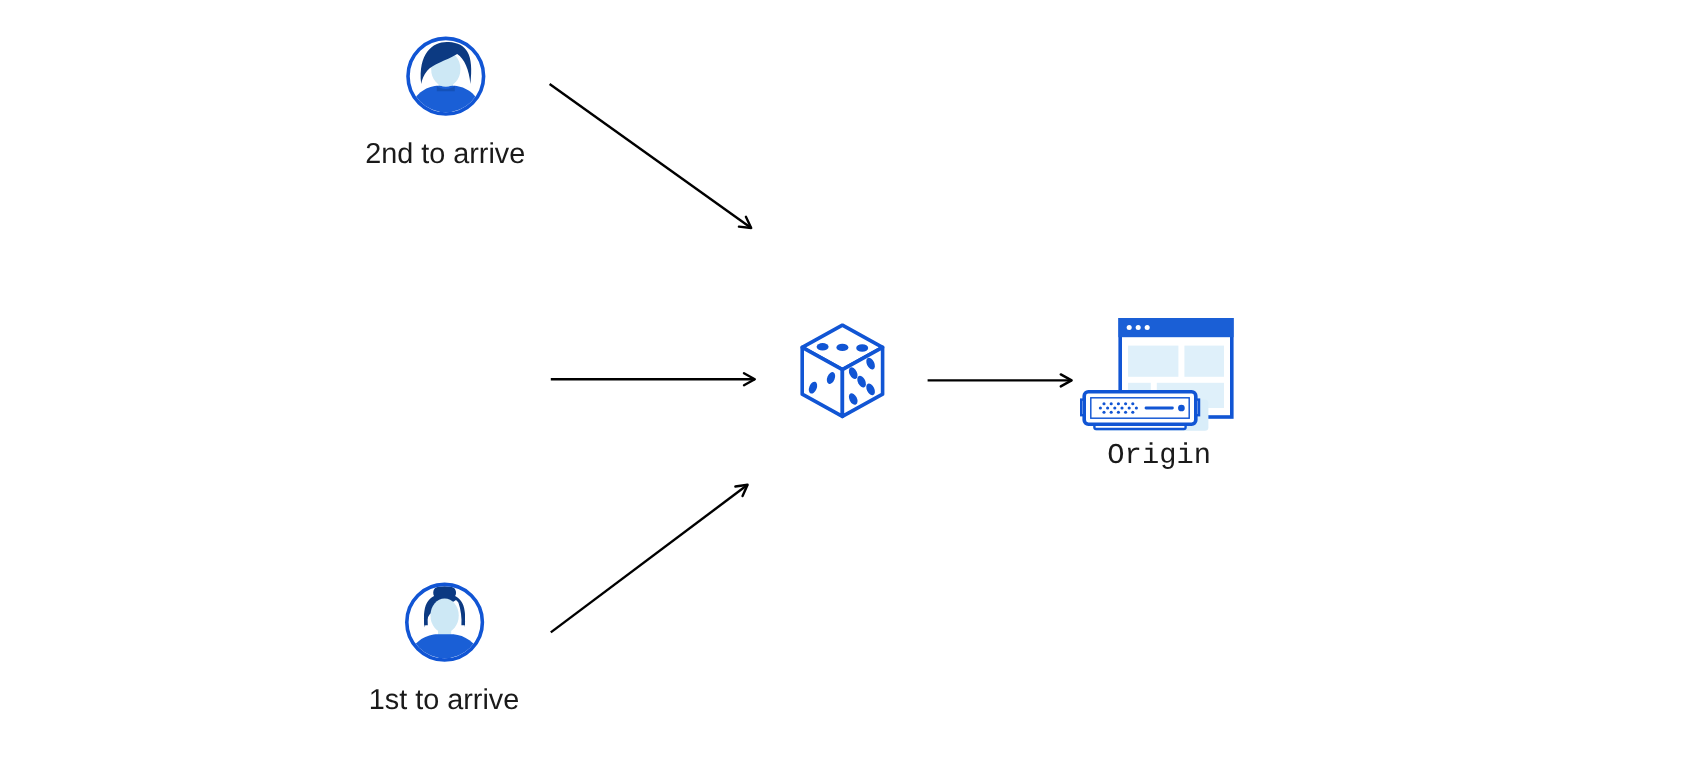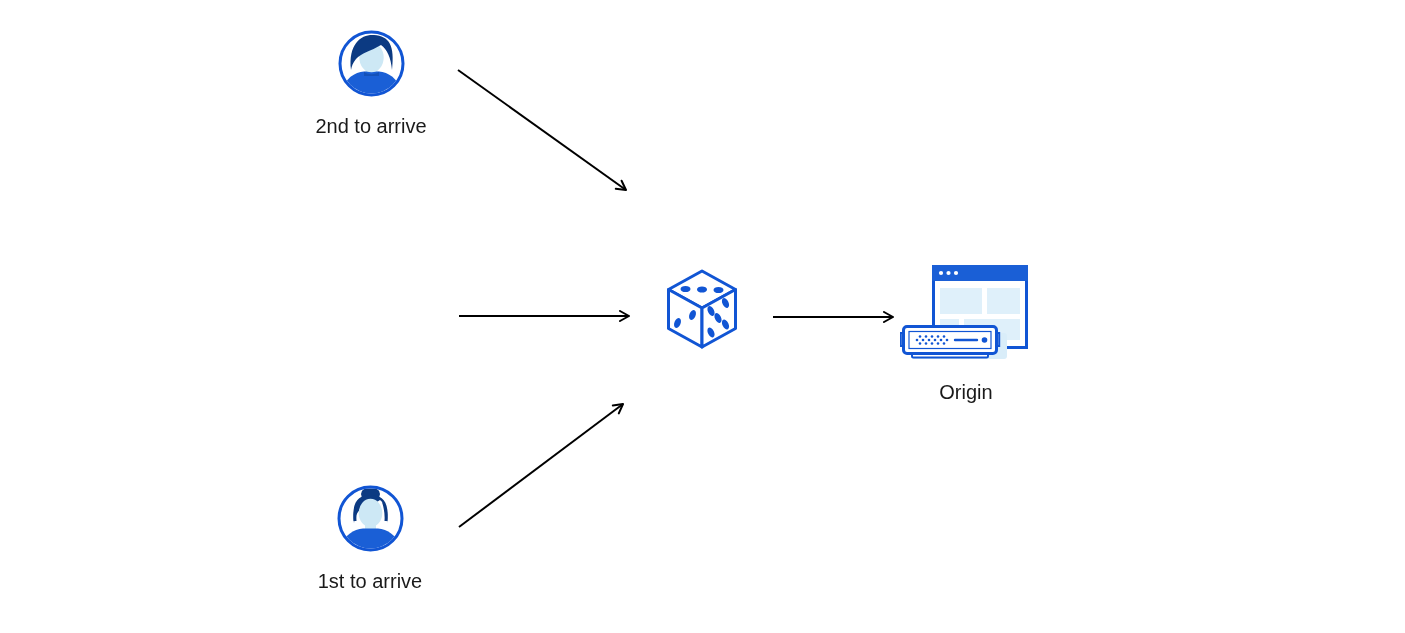--- a/index.html
+++ b/index.html
@@ -19,27 +19,27 @@
     width: 1405px; height: 633px;
     pointer-events: none;
   }
   .node {
     position: absolute;
     display: flex;
     flex-direction: column;
     align-items: center;
   }
   .node-label {
-    font-size: 20px;
+    font-size: 24px;
     color: #1a1a1a;
     white-space: nowrap;
     text-align: center;
   }
   .client-label { margin-top: 18px; }
-  .origin-label { margin-top: 18px; }
+  .origin-label { margin-top: 4px; font-family: Liberation Mono, monospace; }
   .avatar-svg { display: block; }
 </style>
 </head>
 <body>
 
 <div class="canvas">
 
   <svg class="arrows-layer" viewBox="0 0 1405 633" xmlns="http://www.w3.org/2000/svg">
     <defs>
       <marker id="arrowhead" markerUnits="userSpaceOnUse" markerWidth="16" markerHeight="16" refX="11" refY="6.5" orient="auto">

